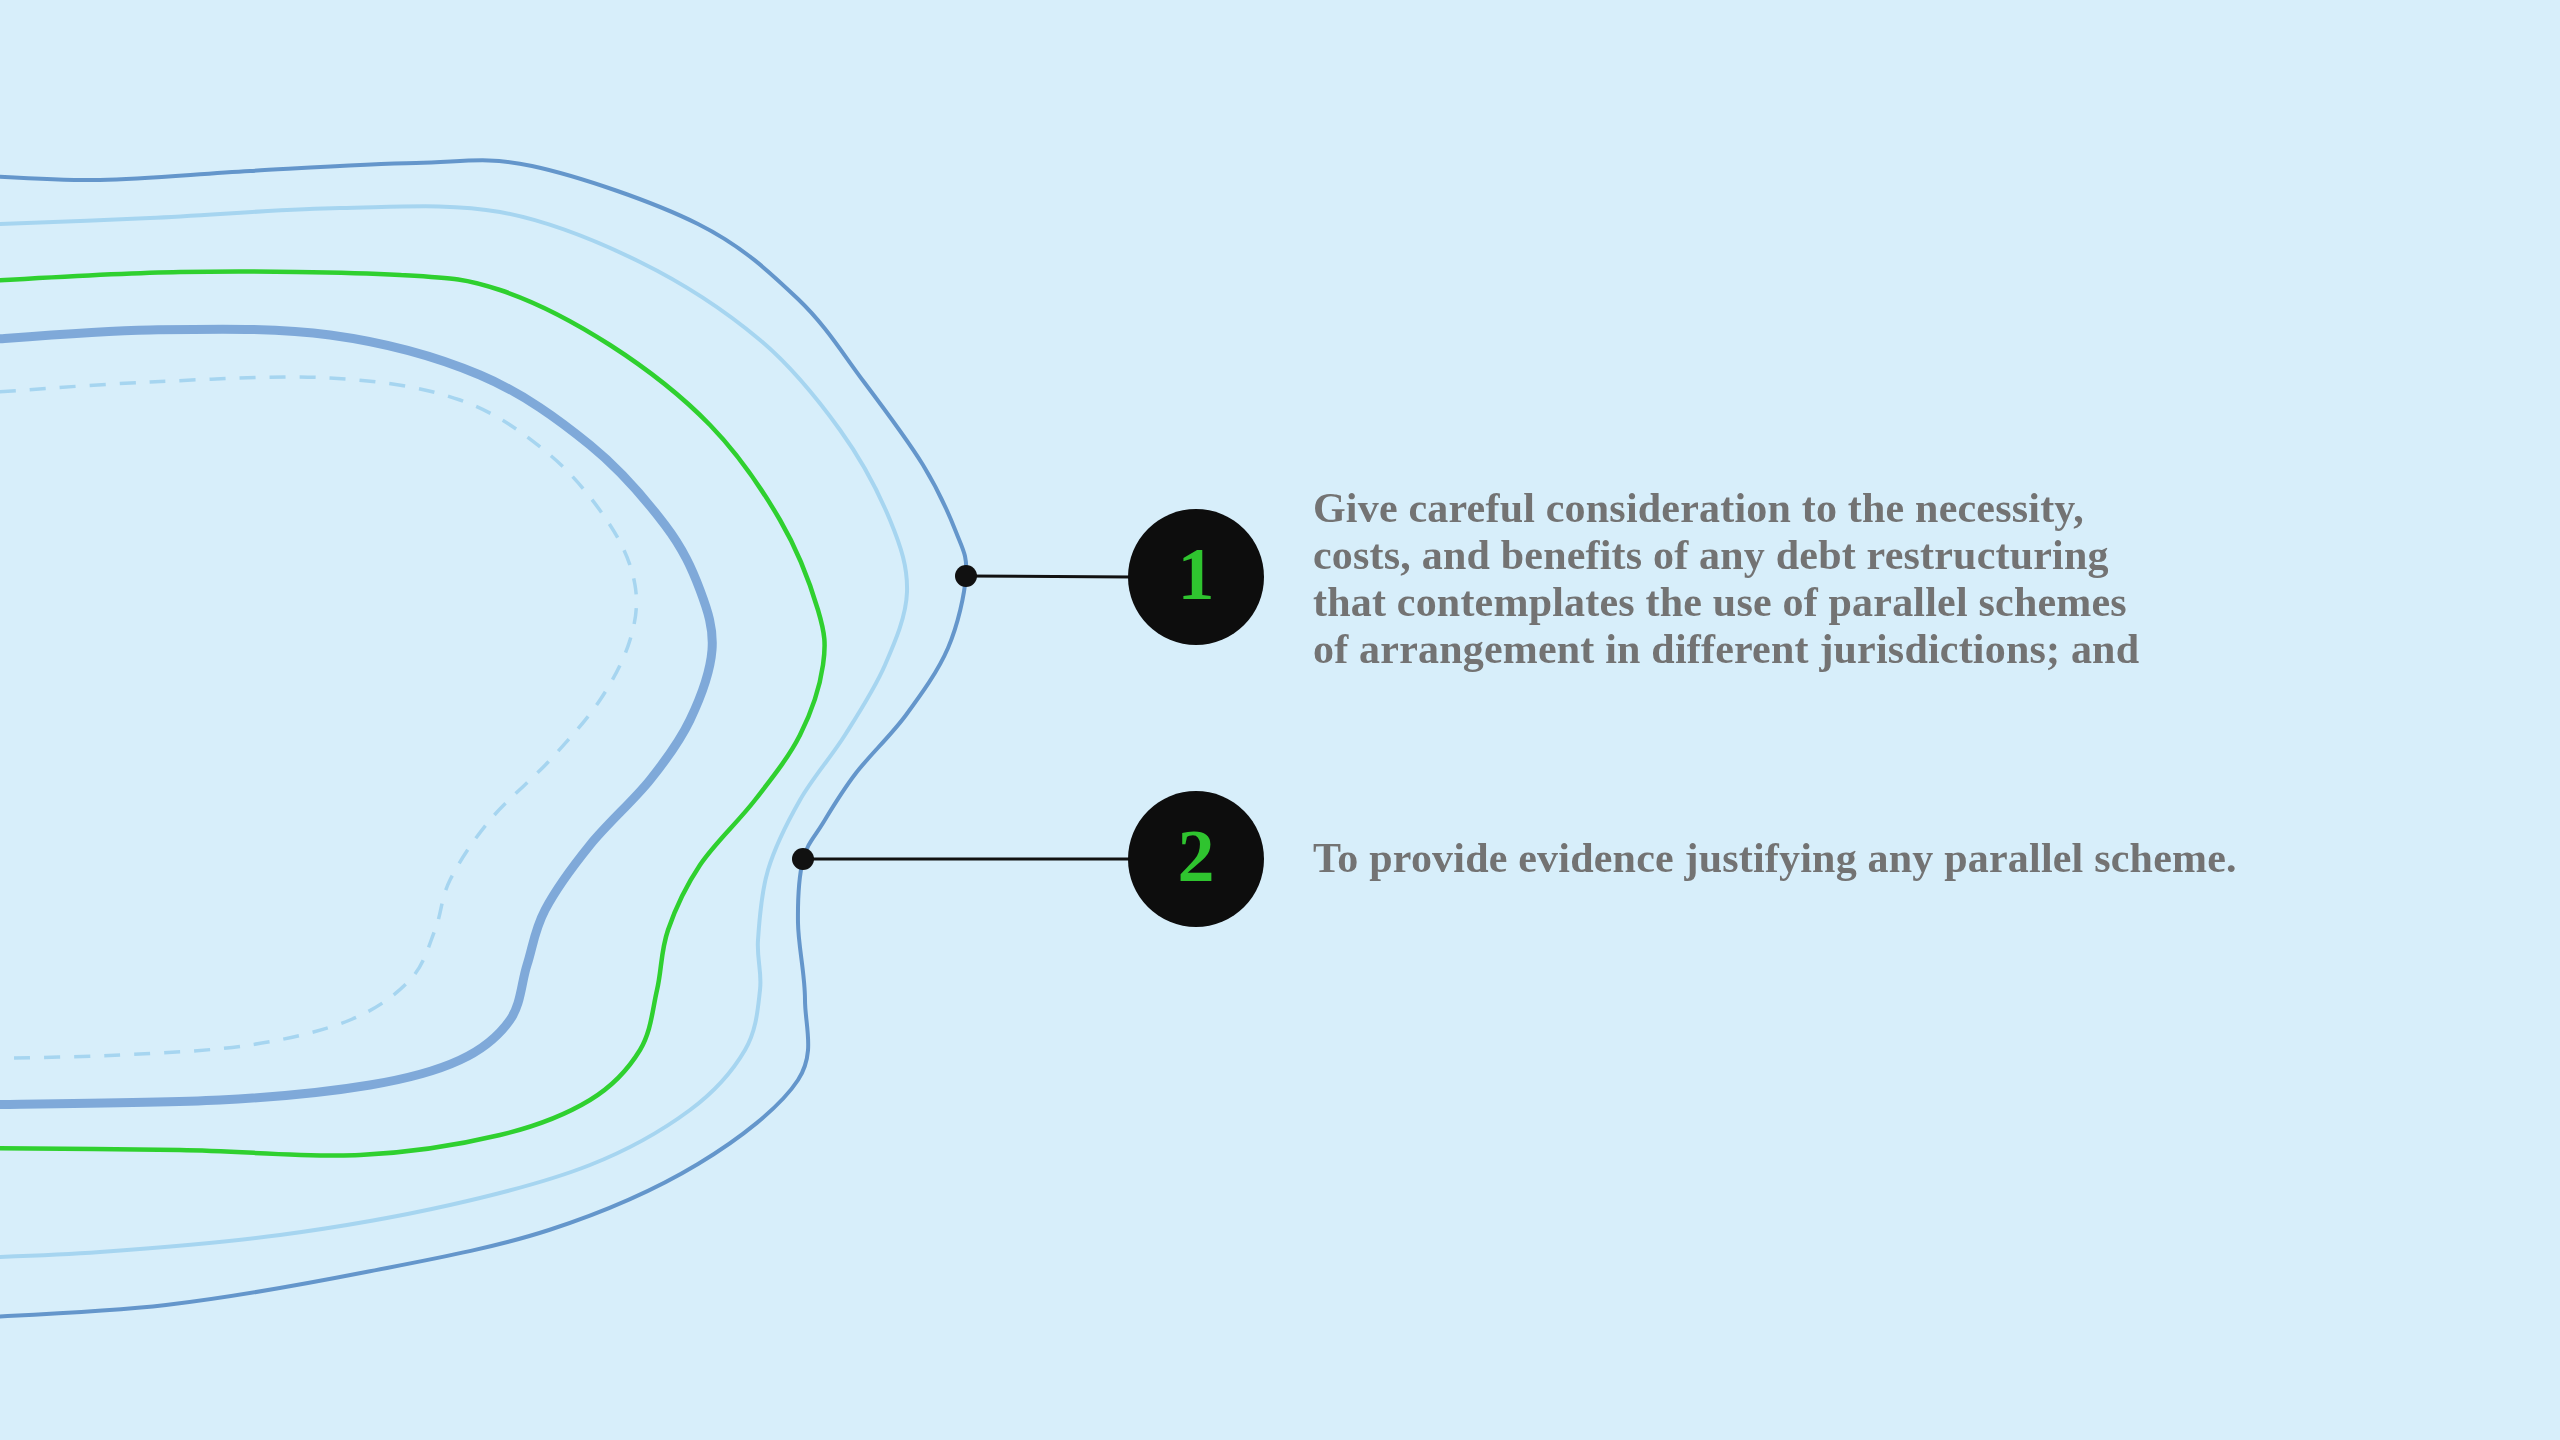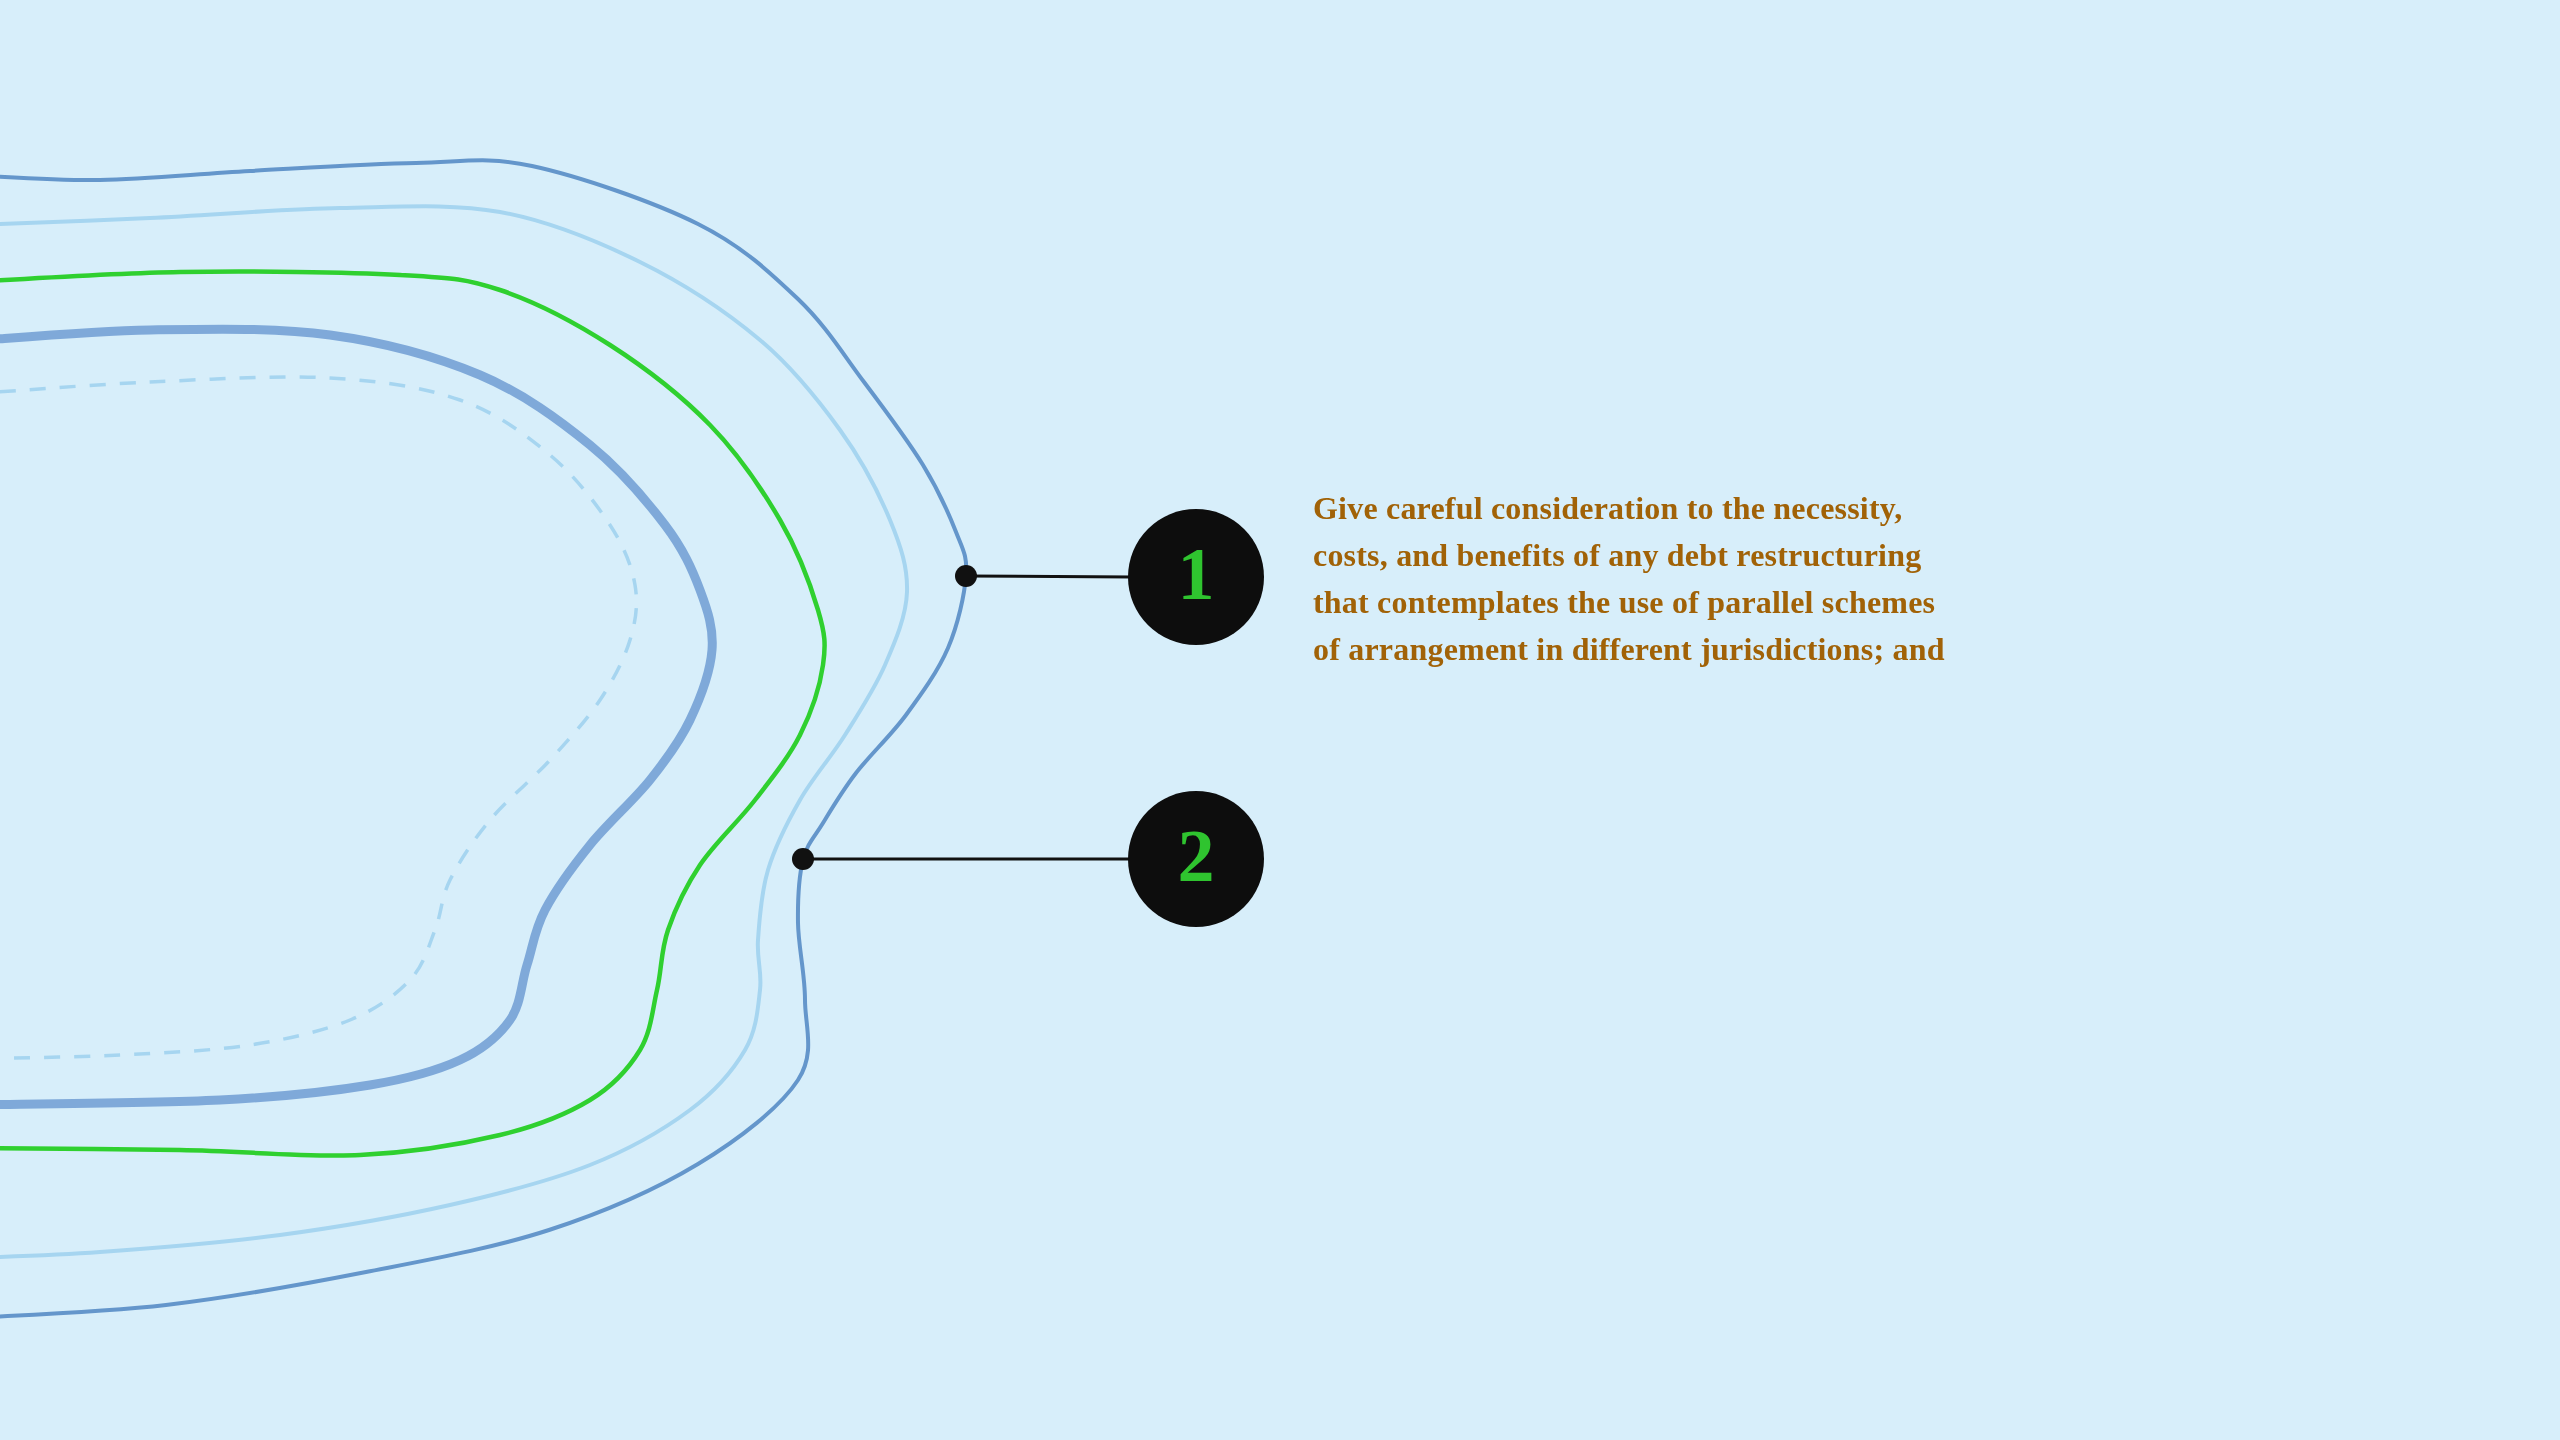--- a/index.html
+++ b/index.html
@@ -39,24 +39,24 @@
   .badge .num {
     color: #2fc42f;
     font-size: 74px;
     font-weight: 700;
     line-height: 1;
     transform: translateY(-3px);
   }
   .callout-text {
     position: absolute;
     white-space: pre-line;
-    font-size: 32px;
+    font-size: 42px;
     line-height: 47px;
     font-weight: 600;
-    color: #a16207;
+    color: #737373;
     letter-spacing: 0.2px;
     width: 980px;
   }
   #badge-1 { left: 1128px; top: 509px; }
   #badge-2 { left: 1128px; top: 791px; }
   #text-1  { left: 1313px; top: 485px; }
   #text-2  { left: 1313px; top: 835px; }
 </style>
 </head>
 <body>
@@ -86,14 +86,15 @@
     <span class="num">1</span>
   </div>
   <div class="callout-text" id="text-1">Give careful consideration to the necessity,
 costs, and benefits of any debt restructuring
 that contemplates the use of parallel schemes
 of arrangement in different jurisdictions; and</div>
 
   <div class="badge" id="badge-2">
     <span class="num">2</span>
   </div>
+  <div class="callout-text" id="text-2">To provide evidence justifying any parallel scheme.</div>
 
 </div>
 
 </body></html>

